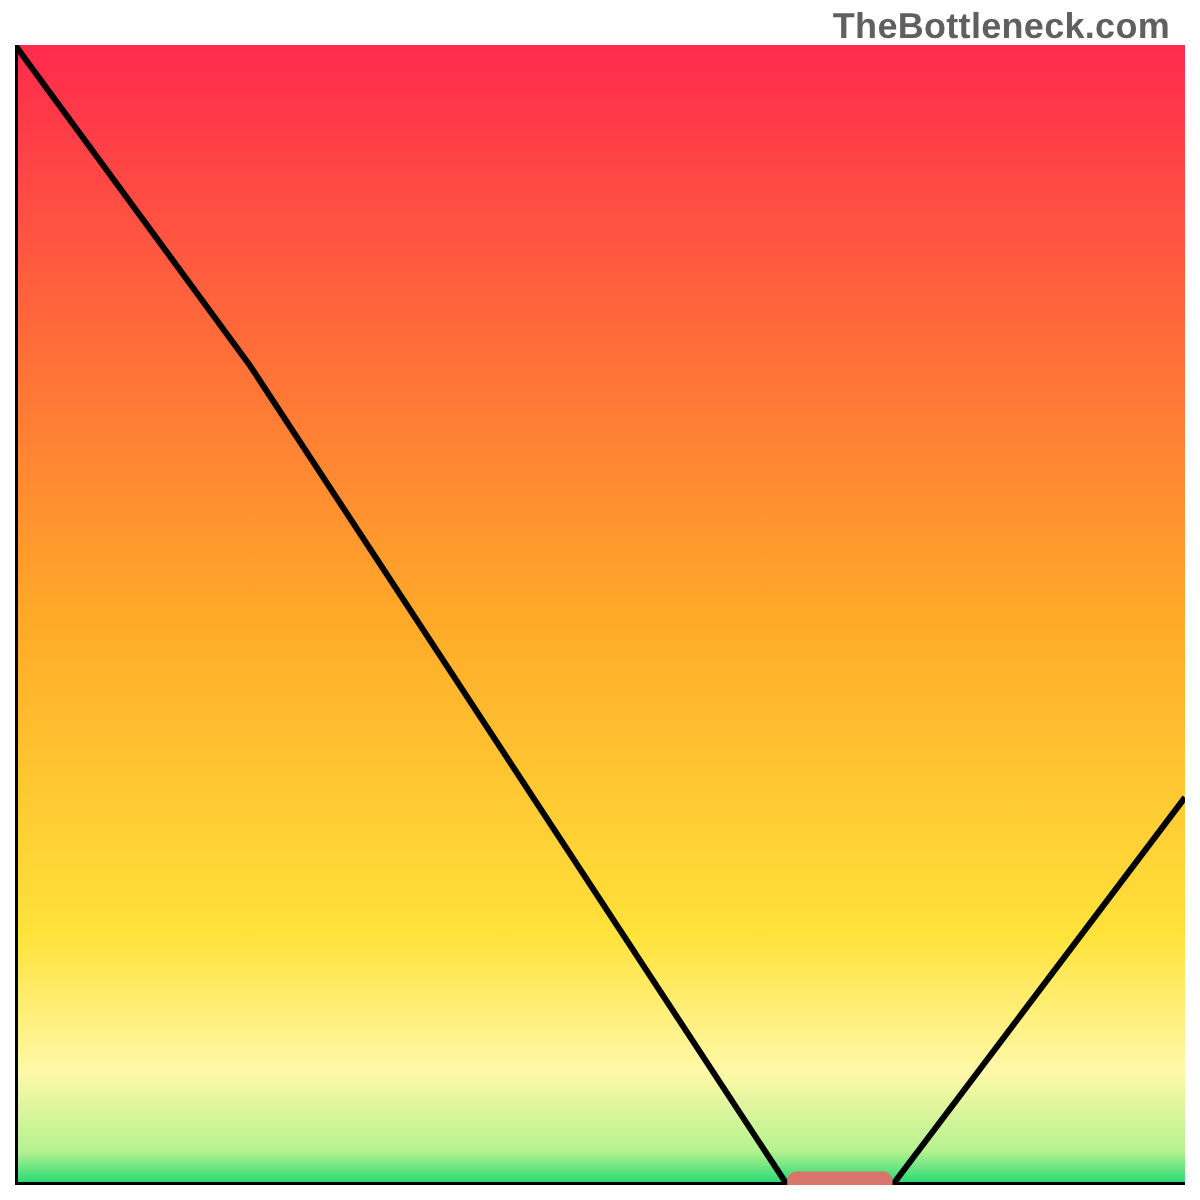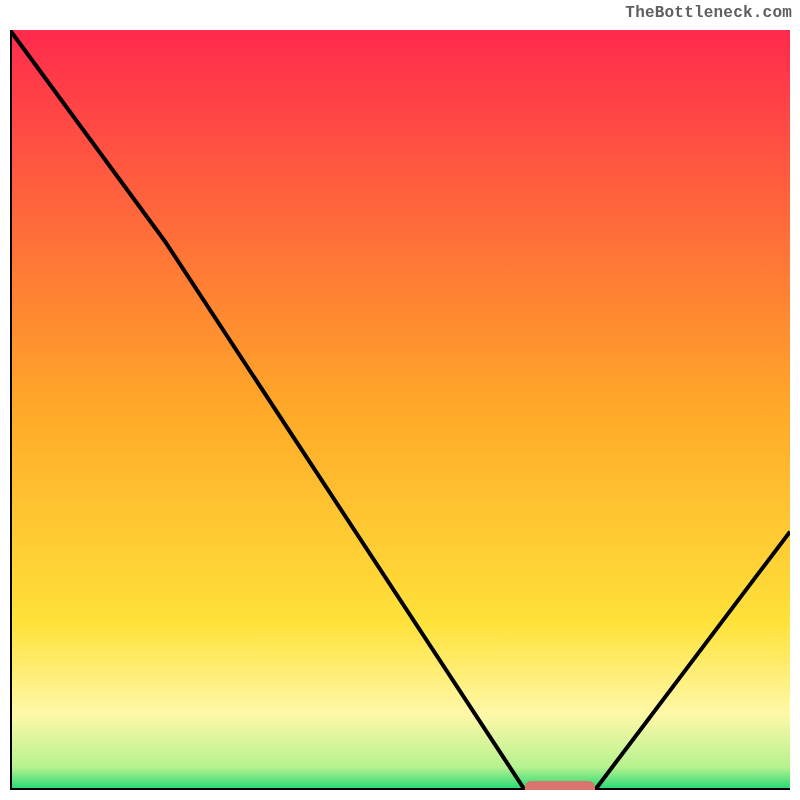--- a/index.html
+++ b/index.html
@@ -11,23 +11,23 @@
     background: #fff;
   }
   .container {
     position: relative;
     width: 800px;
     height: 800px;
   }
   .watermark {
     position: absolute;
     top: 4px;
-    right: 8px;
-    font-family: Liberation Mono, monospace;
-    font-size: 16px;
+    right: 20px;
+    font-family: Liberation Sans, sans-serif;
+    font-size: 24px;
     font-weight: 600;
     color: #606060;
     letter-spacing: 0.2px;
     z-index: 10;
   }
   .plot {
     position: absolute;
     left: 10px;
     top: 30px;
     width: 780px;

